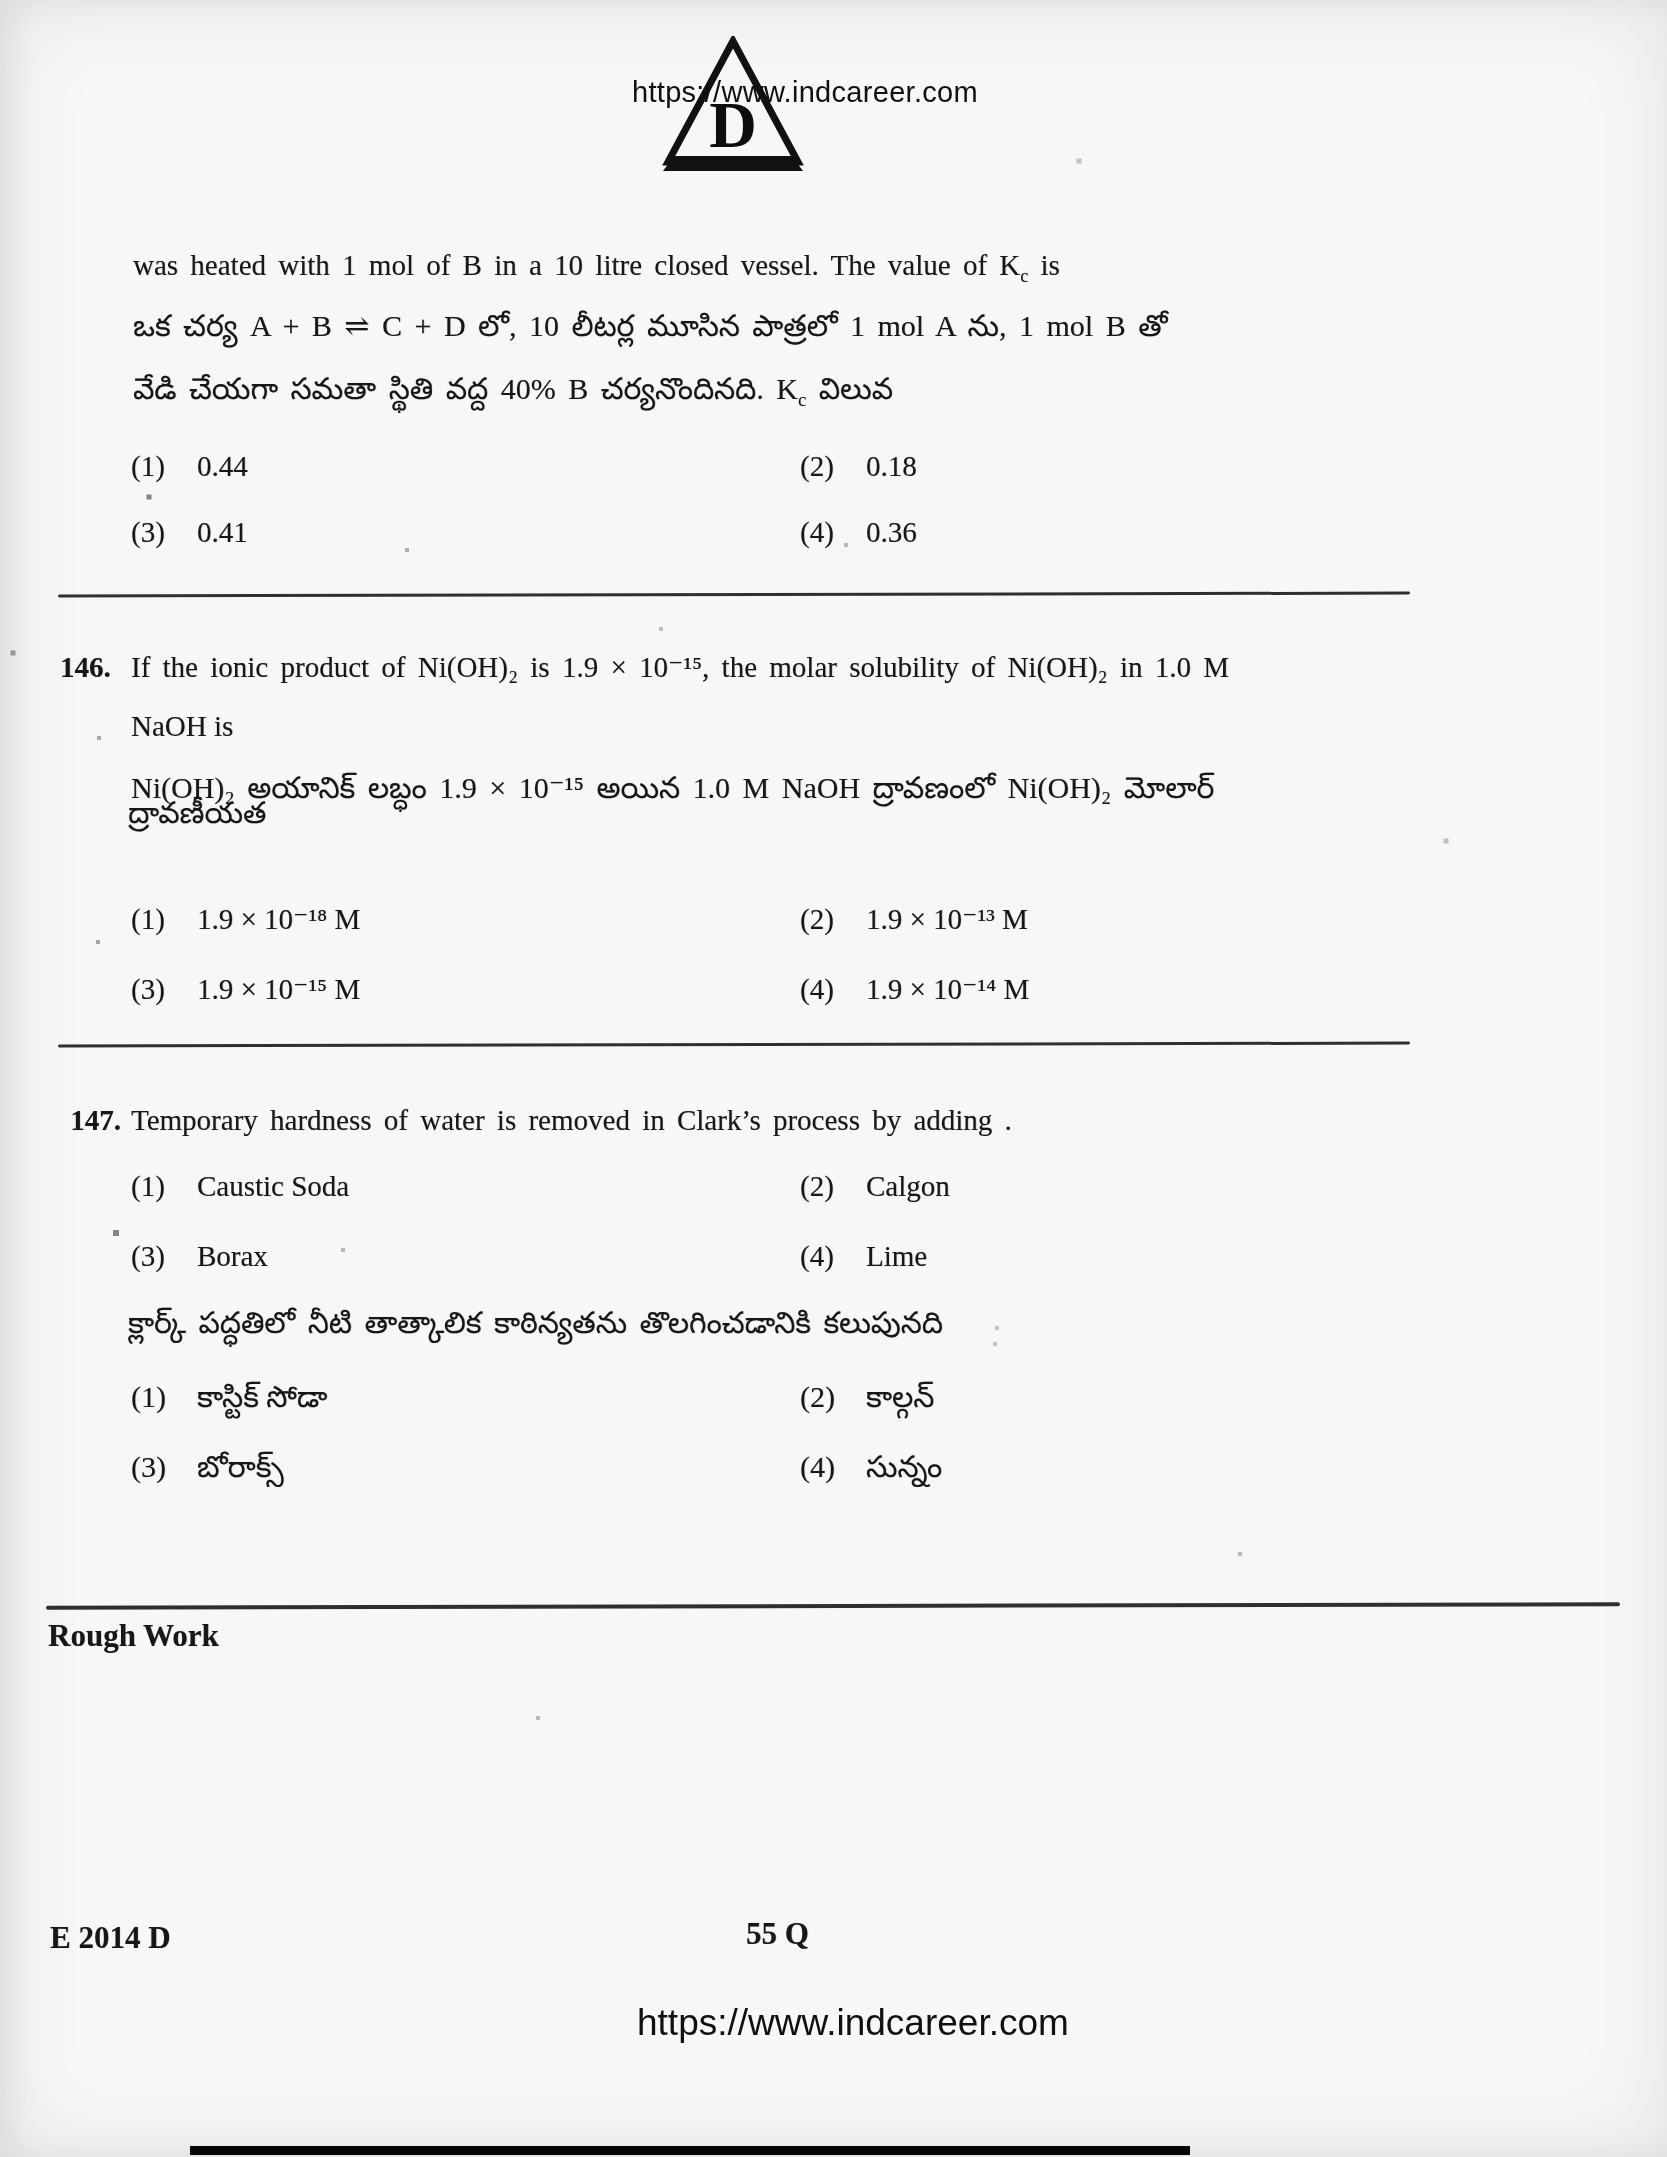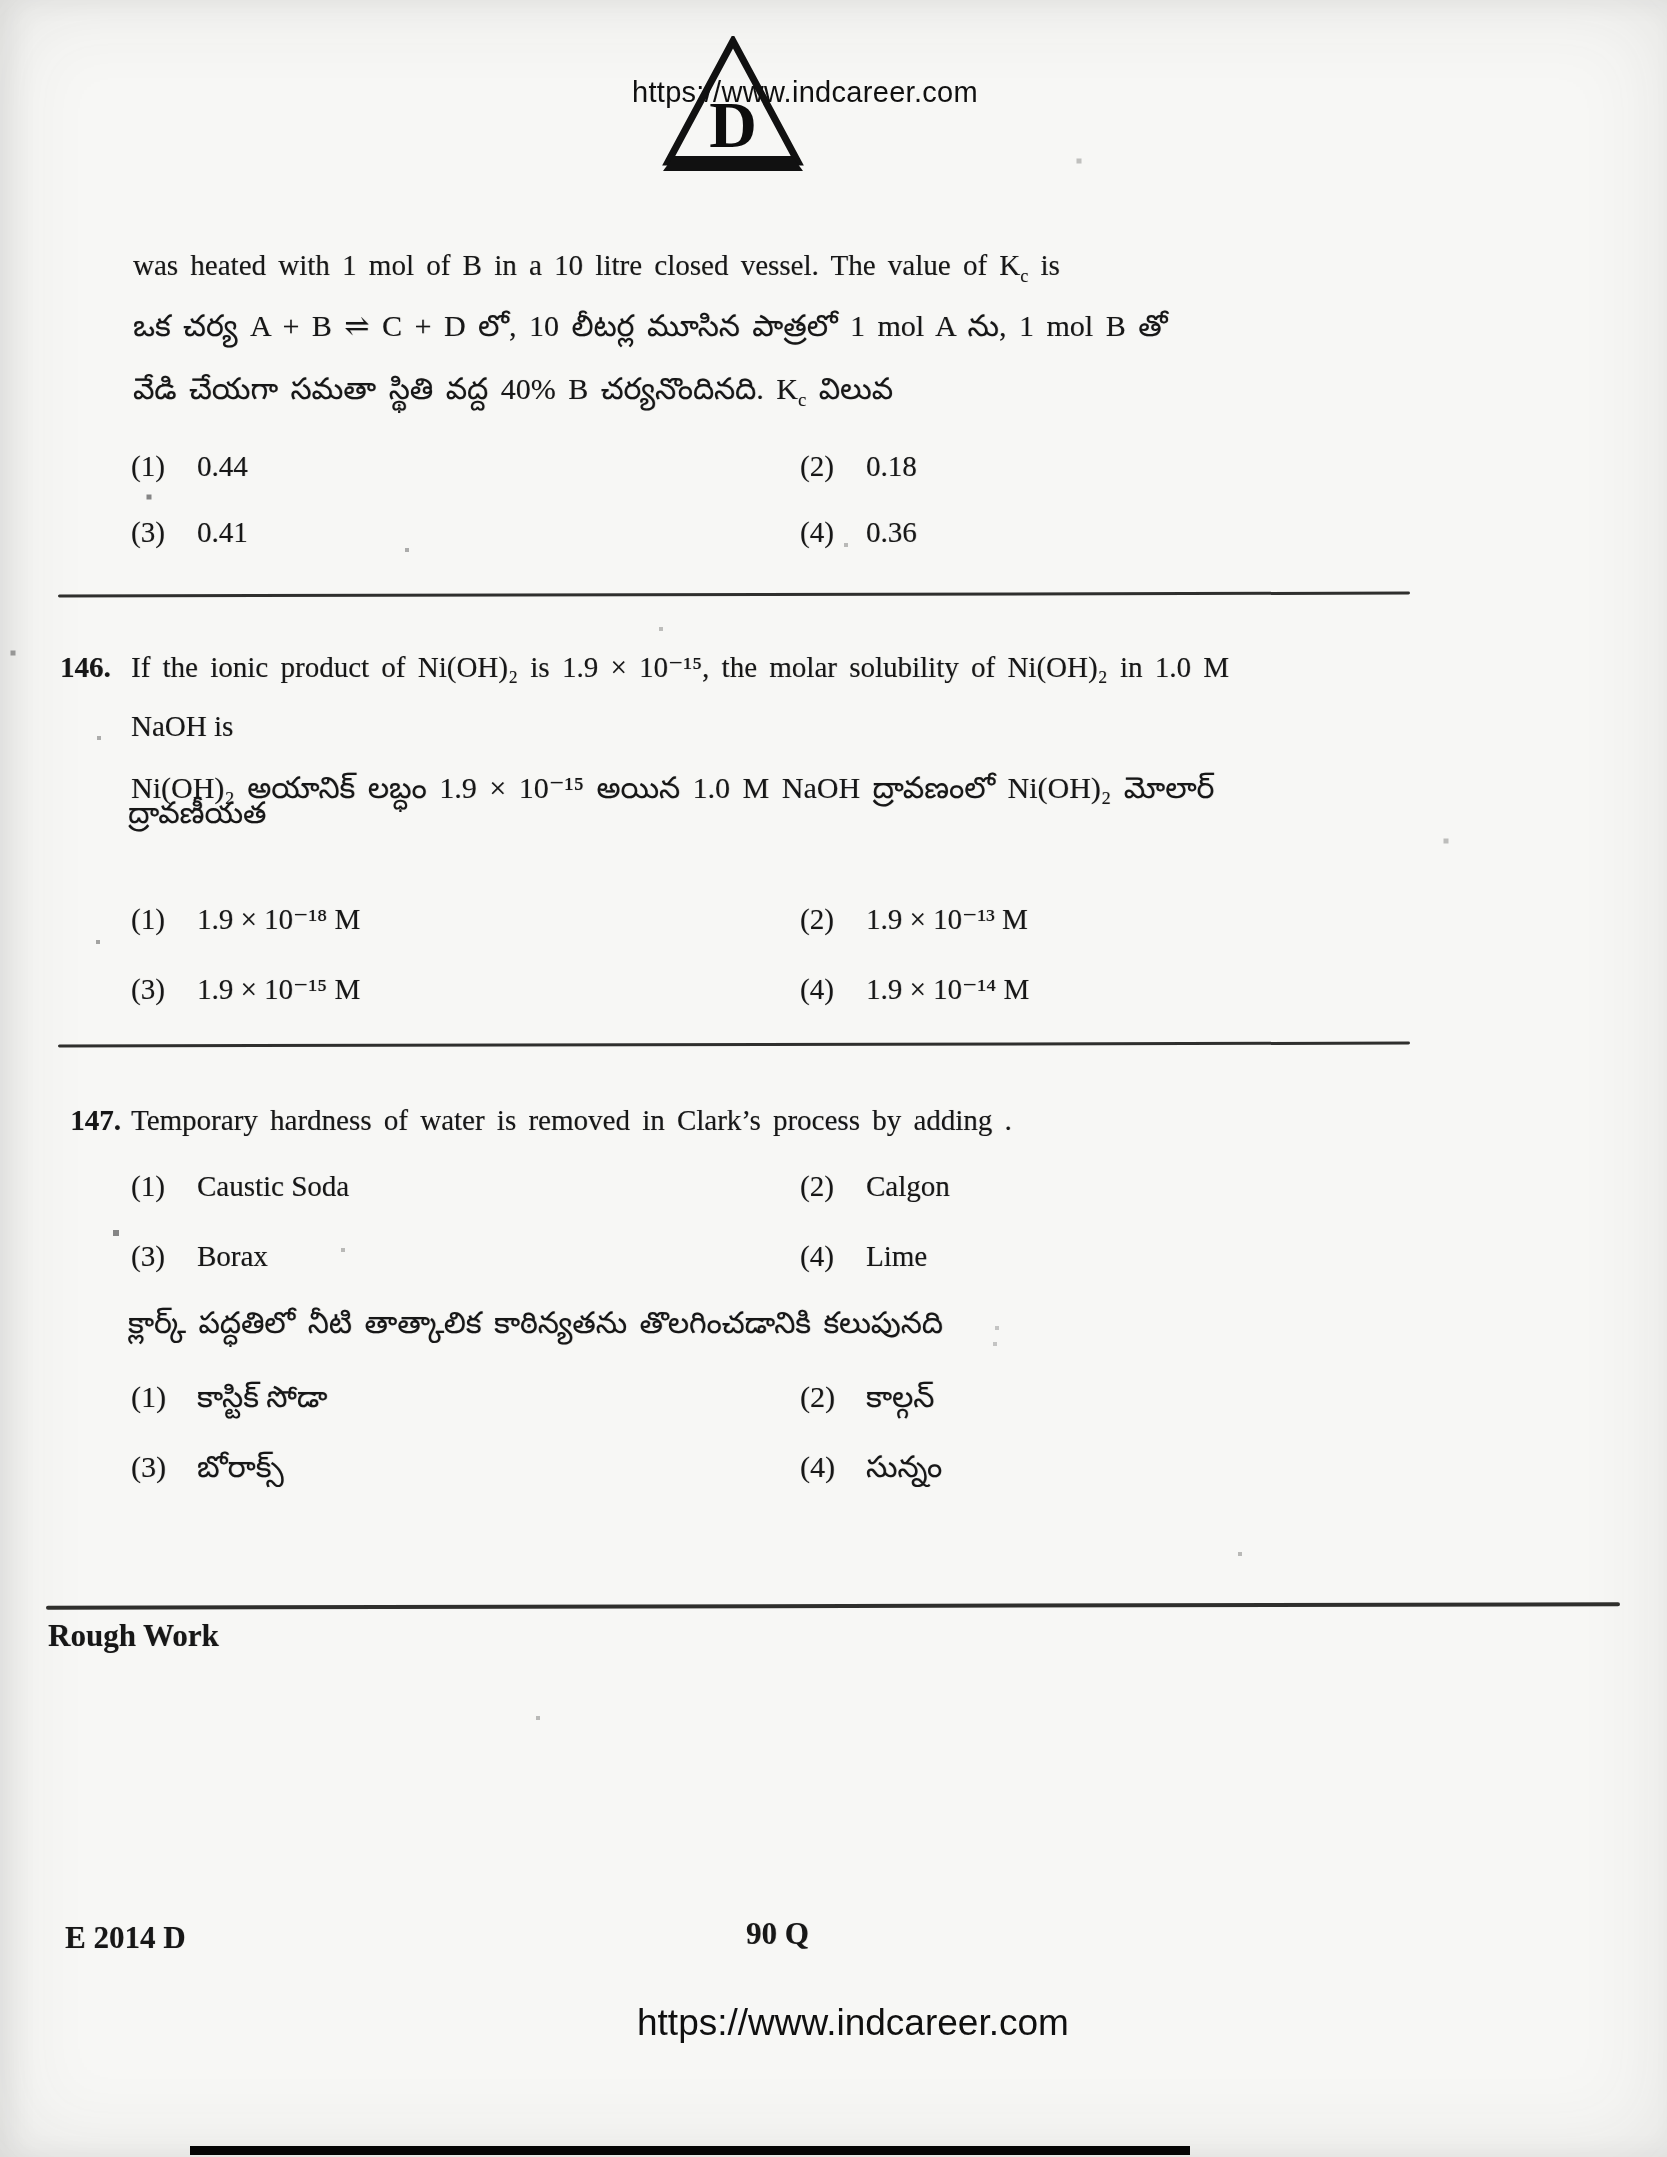--- a/index.html
+++ b/index.html
@@ -40,21 +40,21 @@
     font-weight:700;font-size:66px;color:#0d0d0d;line-height:1;
   }
   .url{
     position:absolute;
     font-family:"Liberation Sans","DejaVu Sans",sans-serif;
     color:#101010;white-space:nowrap;text-shadow:none;
   }
   .url-top{left:632px;top:76px;font-size:29px;letter-spacing:0.3px;}
   .url-bottom{left:637px;top:2002px;font-size:37px;}
   .bold{font-weight:700;}
-  .footer-left{left:50px;top:1920px;font-size:31px;margin-left:15px;}
+  .footer-left{left:50px;top:1920px;font-size:31px;}
   .footer-center{left:746px;top:1916px;font-size:31px;}
   .roughwork{left:48px;top:1618px;font-size:31px;}
   .bottom-bar{position:absolute;left:190px;top:2146px;width:1000px;height:9px;background:#050505;}
   .specks{position:absolute;left:0;top:0;width:2px;height:2px;background:transparent;
     box-shadow:
       148px 496px 0 1.5px rgba(40,40,40,.55),
       406px 549px 0 1px rgba(60,60,60,.40),
       845px 544px 0 1px rgba(70,70,70,.35),
       1078px 160px 0 1.5px rgba(90,90,90,.35),
       12px 652px 0 1.5px rgba(50,50,50,.45),
@@ -137,18 +137,18 @@
   </div>
   <div class="row scantxt telugu" style="top:1450px;">
     <span class="opt"><span class="olabel">(3)</span><span>బోరాక్స్</span></span>
     <span class="opt c2"><span class="olabel">(4)</span><span>సున్నం</span></span>
   </div>
 
   <div class="divider" style="left:46px;top:1604px;width:1574px;height:4px;"></div>
   <div class="scantxt bold roughwork">Rough Work</div>
 
   <div class="scantxt bold footer-left">E 2014 D</div>
-  <div class="scantxt bold footer-center">90 Q</div>
+  <div class="scantxt bold footer-center">55 Q</div>
   <div class="url url-bottom">https://www.indcareer.com</div>
 
   <div class="bottom-bar"></div>
   <div class="specks"></div>
 </div>
 
 </body></html>

